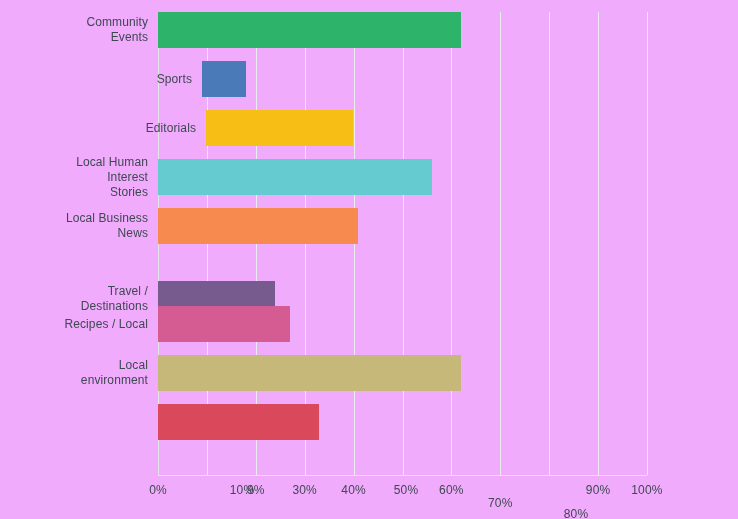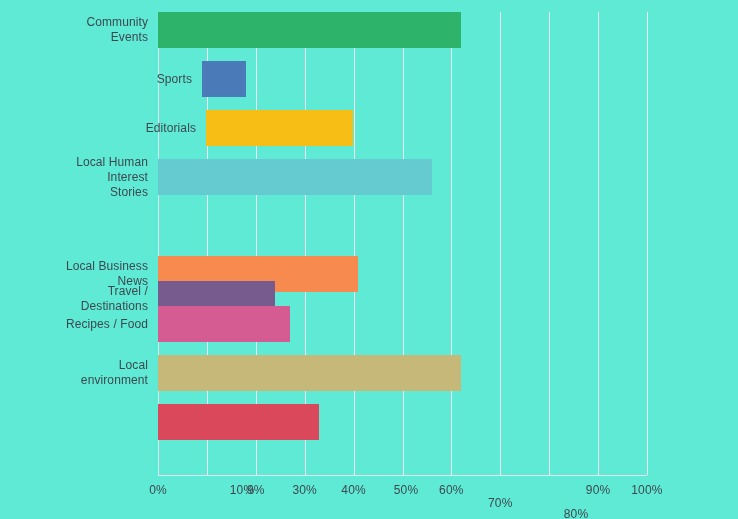--- a/index.html
+++ b/index.html
@@ -12,21 +12,21 @@
     height: 519px;
     font-family: "Liberation Sans", "DejaVu Sans", sans-serif;
     color: #3e4851;
     overflow: hidden;
   }
 
   #chart-root {
     position: relative;
     width: 738px;
     height: 519px;
-    background: #5eead4;
+    background: #f0abfc;
   }
 
   
   .plot-area {
     position: absolute;
     left: 158px;
     top: 12px;
     width: 489px;   
     height: 463px;
   }
@@ -146,32 +146,32 @@
       <div class="row" style="top: 98px; margin-left: 48px;">
         <div class="cat-label" style="top: 10.5px;">Editorials</div>
         <div class="bar" title="Editorials: 30%" style="width: 146.7px; background: rgb(247, 190, 22);"></div>
       </div>
       <div class="row" style="top: 147px;">
         <div class="cat-label" style="top: -4.5px;">Local Human
 Interest
 Stories</div>
         <div class="bar" title="Local Human Interest Stories: 56%" style="width: 273.84px; background: rgb(102, 203, 208);"></div>
       </div>
-      <div class="row" style="top: 196px; margin-top: 48px;">
+      <div class="row" style="top: 196px;">
         <div class="cat-label" style="top: 3px;">Local Business
 News</div>
         <div class="bar" title="Local Business News: 41%" style="width: 200.49px; background: rgb(246, 138, 79);"></div>
       </div>
       <div class="row" style="top: 245px; margin-top: 24px;">
         <div class="cat-label" style="top: 3px;">Travel /
 Destinations</div>
         <div class="bar" title="Travel / Destinations: 24%" style="width: 117.36px; background: rgb(119, 90, 142);"></div>
       </div>
       <div class="row" style="top: 294px;">
-        <div class="cat-label" style="top: 10.5px;">Recipes / Food</div>
+        <div class="cat-label" style="top: 10.5px;">Recipes / Local</div>
         <div class="bar" title="Recipes / Food: 27%" style="width: 132.03px; background: rgb(212, 92, 146);"></div>
       </div>
       <div class="row" style="top: 343px;">
         <div class="cat-label" style="top: 3px; text-align: right;">Local
 environment</div>
         <div class="bar" title="Local environment: 62%" style="width: 303.18px; background: rgb(198, 184, 120);"></div>
       </div>
       <div class="row" style="top: 392px;">
         <div class="bar" title="Family friendly activities: 33%" style="width: 161.37px; background: rgb(217, 73, 91);"></div>
       </div>

